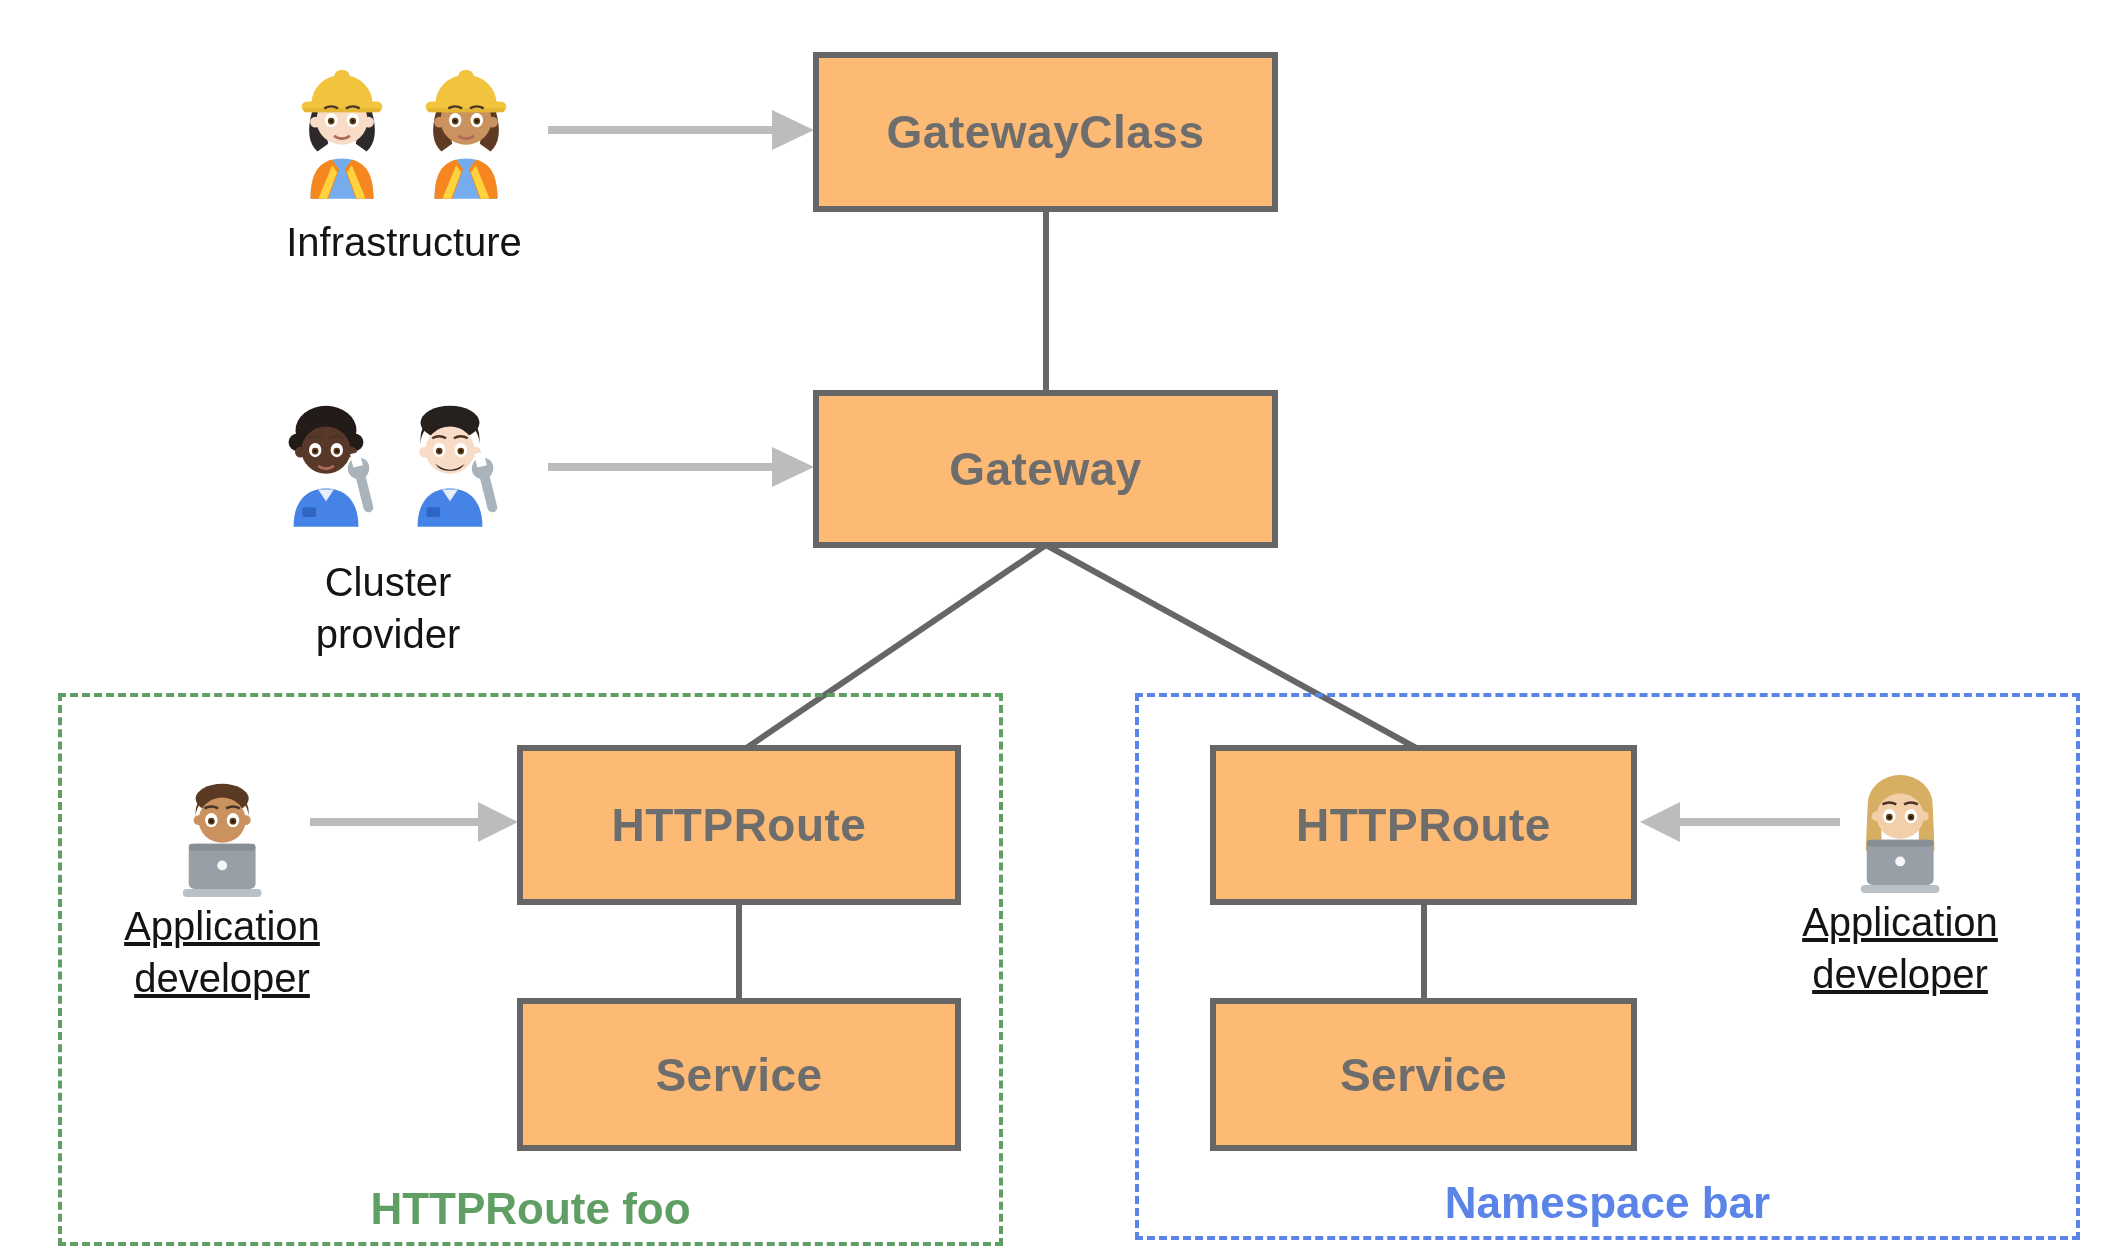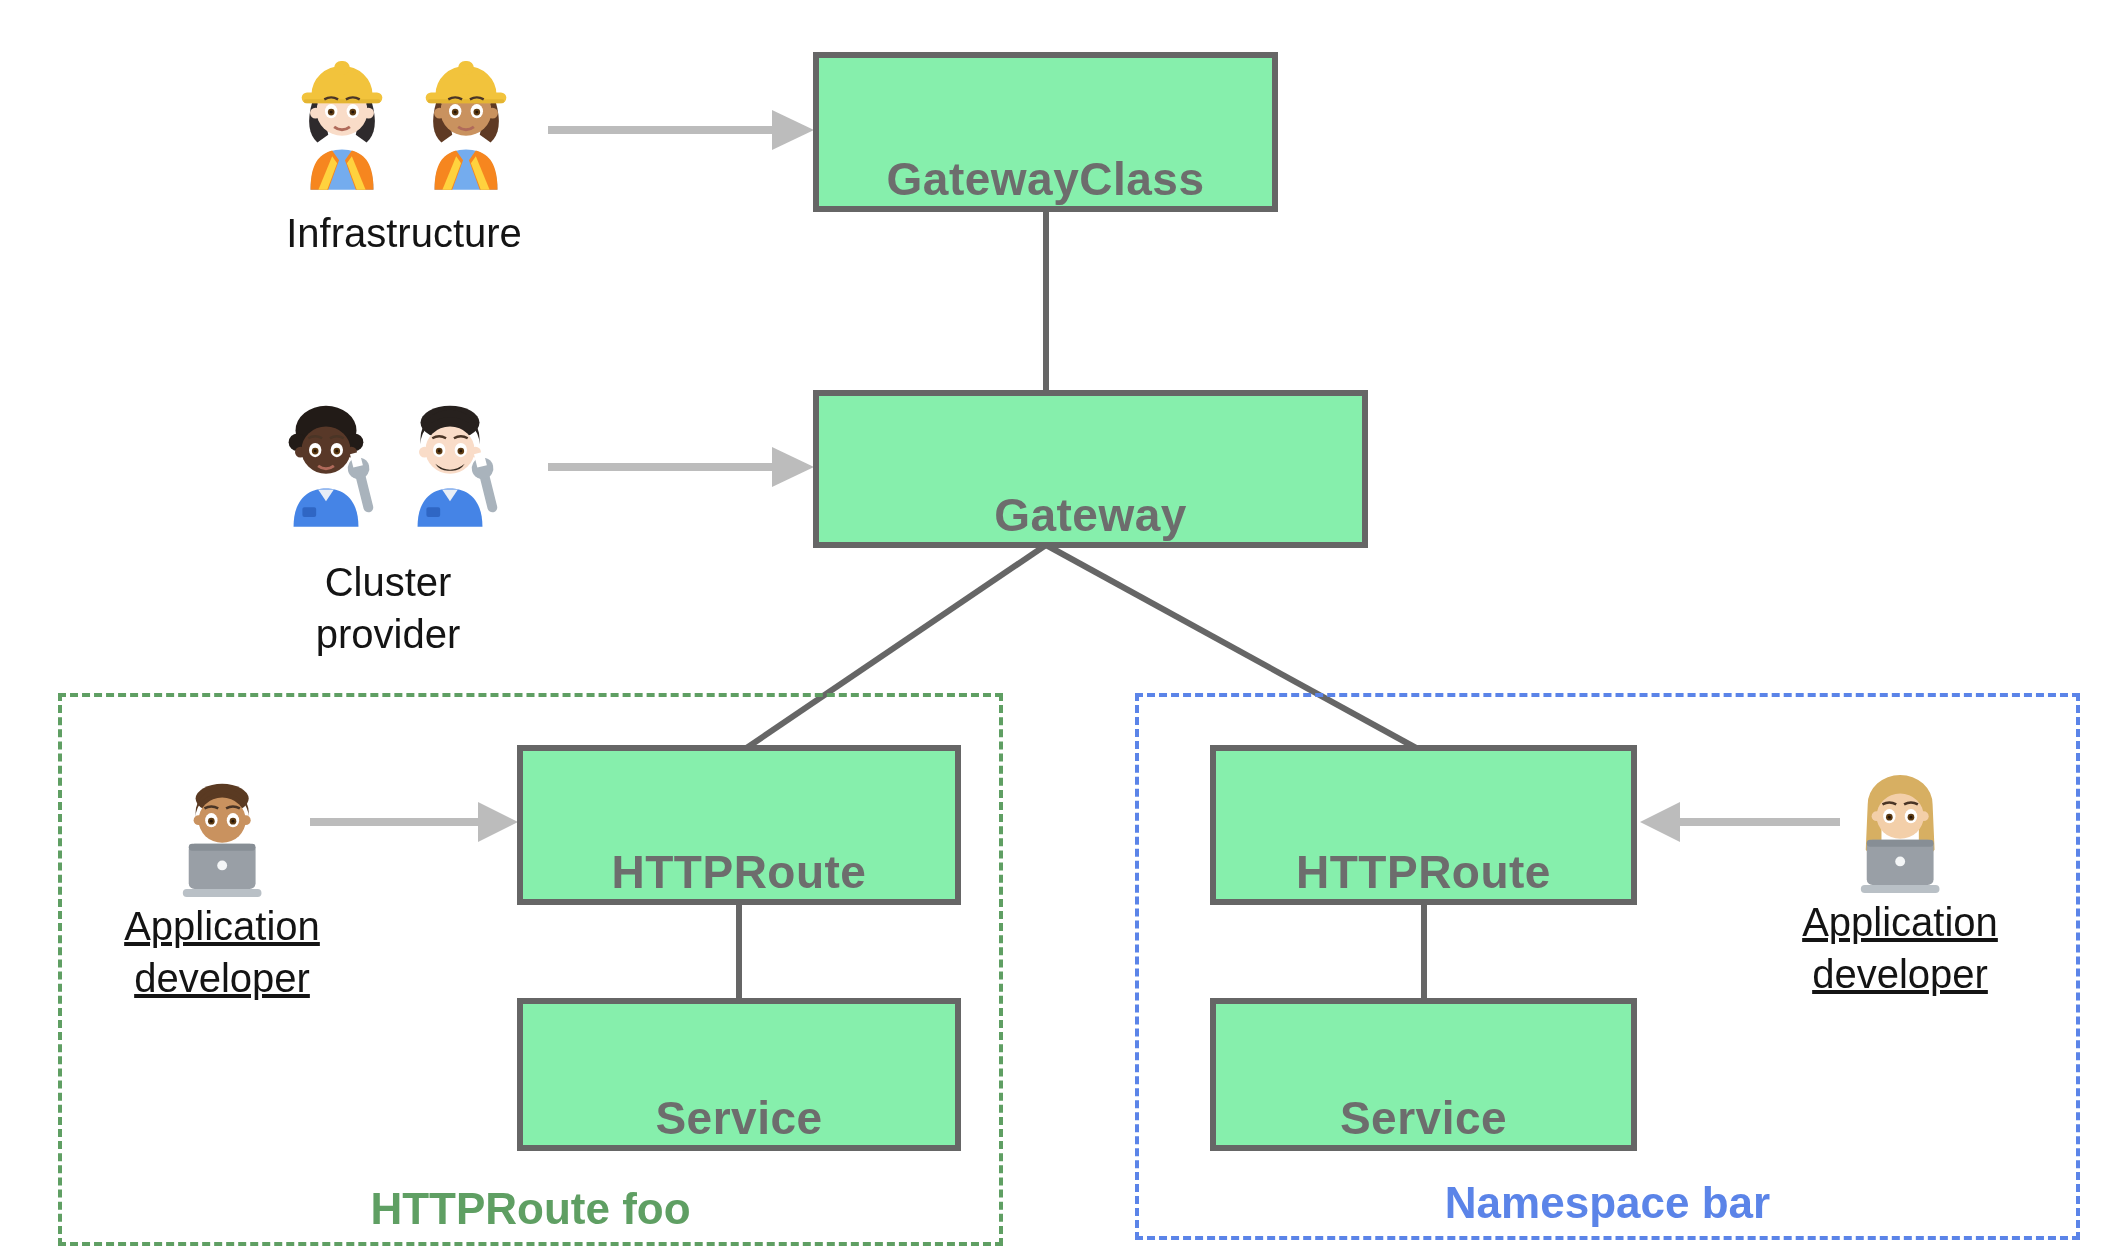--- a/index.html
+++ b/index.html
@@ -6,30 +6,30 @@
   .canvas{
     position:relative;width:2112px;height:1258px;background:#ffffff;
     font-family:"Liberation Sans",sans-serif;overflow:hidden;
   }
   .wires{position:absolute;left:0;top:0;width:2112px;height:1258px;}
   .wire{stroke:var(--wire,#666666);stroke-width:6;fill:none;}
   .arrow-shaft{stroke:var(--arrow,#bcbcbc);stroke-width:8;fill:none;}
   .arrow-head{fill:var(--arrow,#bcbcbc);stroke:none;}
 
   .node{
-    position:absolute;box-sizing:border-box;background:#86efac;
+    position:absolute;box-sizing:border-box;background:#fdba74;
     border:6px solid var(--wire,#666666);
-    display:flex;align-items:flex-end;justify-content:center;
+    display:flex;align-items:center;justify-content:center;
   }
   .node-label{
     font-weight:bold;font-size:46px;letter-spacing:.5px;
     color:var(--boxtext,#6d6d6d);white-space:nowrap;
   }
   #node-gatewayclass{left:813px;top:52px;width:465px;height:160px;}
-  #node-gateway{left:813px;top:390px;width:555px;height:158px;}
+  #node-gateway{left:813px;top:390px;width:465px;height:158px;}
   #node-httproute-foo{left:517px;top:745px;width:444px;height:160px;}
   #node-service-foo{left:517px;top:998px;width:444px;height:153px;}
   #node-httproute-bar{left:1210px;top:745px;width:427px;height:160px;}
   #node-service-bar{left:1210px;top:998px;width:427px;height:153px;}
 
   .ns{position:absolute;box-sizing:border-box;border:4px dashed;background:transparent;}
   #ns-foo{left:58px;top:693px;width:945px;height:553px;border-color:var(--green,#5f9f63);}
   #ns-bar{left:1135px;top:693px;width:945px;height:547px;border-color:var(--blue,#5b84e8);}
   .ns-label{
     position:absolute;left:0;right:0;bottom:8px;text-align:center;
@@ -39,21 +39,21 @@
   #ns-bar .ns-label{color:var(--blue,#5b84e8);margin-top:23px;}
 
   .persona{position:absolute;transform:translateX(-50%);display:flex;flex-direction:column;align-items:center;}
   .avatars{display:flex;gap:6px;align-items:flex-end;}
   .plabel{
     font-size:40px;line-height:52px;color:var(--ptext,#141414);
     text-align:center;white-space:nowrap;
   }
   .plabel.gap{margin-top:16px;}
   .plabel.tight{margin-top:-4px;text-decoration:underline;}
-  #persona-infra{left:404px;top:47px;}
+  #persona-infra{left:404px;top:56px;}
   #persona-cluster{left:388px;top:384px;gap:12px;}
   #persona-dev-foo{left:222px;top:760px;}
   #persona-dev-bar{left:1900px;top:756px;}
 </style>
 </head>
 <body>
 
 <div class="canvas">
 
   <svg class="wires" viewBox="0 0 2112 1258">

